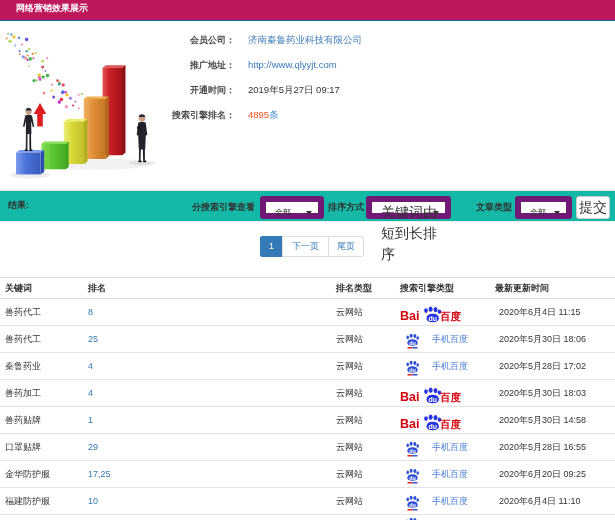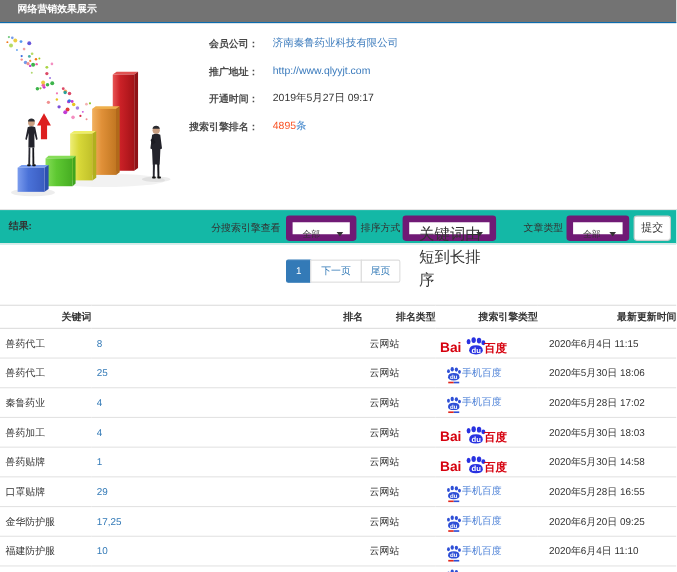--- a/index.html
+++ b/index.html
@@ -1,44 +1,44 @@
 <!DOCTYPE html>
 <html><head><meta charset="utf-8"><style>
 *{margin:0;padding:0;box-sizing:border-box}
 html,body{width:615px;height:520px;font-family:"Liberation Sans",sans-serif;background:#fff;overflow:hidden}
-.hdr{height:21px;background:#737373;border-bottom:1px solid #0c6cae;color:#fff;font-size:9px;font-weight:bold;line-height:17px;padding-left:16px}
+.hdr{height:21px;background:#be185d;border-bottom:1px solid #0c6cae;color:#fff;font-size:9px;font-weight:bold;line-height:17px;padding-left:16px}
 .top{position:relative;height:169px}
 .irow{position:absolute;left:0;width:460px;font-size:9px;height:12px;line-height:12px}
 .ilbl{position:absolute;left:0;width:235px;text-align:right;color:#4a4a4a;font-weight:bold}
 .ival{position:absolute;left:248px;color:#333;font-size:9.5px}
 a.blue{color:#3a7abc;text-decoration:none}
 .band{height:32px;background:#14b8a6;border-top:1px solid #e4e4e4;border-bottom:1px solid #eee;position:relative;font-size:9px}
 .band .res{position:absolute;left:8px;top:8px;font-weight:bold;color:#333}
-.blbl{position:absolute;top:10px;font-weight:normal;color:#333}
+.blbl{position:absolute;top:10px;font-weight:bold;color:#333}
 .sel{position:absolute;top:5px;height:23px;background:#fff;border:6px solid #701a75;border-radius:3px;font-size:8px;color:#333;line-height:21px}
 .sel .tx{position:absolute;left:9px;top:0}
 .sel .ar{position:absolute;right:6px;top:9px;width:0;height:0;border-left:3.5px solid transparent;border-right:3.5px solid transparent;border-top:4px solid #333}
-.btn{position:absolute;top:5px;left:576px;width:34px;height:23px;background:#fff;border:1px solid #ccc;border-radius:3px;font-size:10px;color:#333;text-align:center;line-height:21px}
+.btn{position:absolute;top:5px;left:576px;width:34px;height:23px;background:#fff;border:1px solid #ccc;border-radius:3px;font-size:14px;color:#333;text-align:center;line-height:21px}
 .pgwrap{height:55px;position:relative}
 .pg{position:absolute;top:14px;left:261px;height:21px;font-size:9px;line-height:19px}
 .pg span{float:left;height:21px;border:1px solid #ddd;background:#fff;color:#337ab7;padding:0 9px;margin-left:-1px}
 .pg .act{background:#337ab7;border-color:#337ab7;color:#fff;border-radius:2px 0 0 2px;padding:0 8px}
 .pg .last{border-radius:0 2px 2px 0}
 table{border-collapse:collapse;table-layout:fixed;width:615px;font-size:9px;color:#333}
-th{font-weight:bold;text-align:right;border-top:1px solid #ddd;border-bottom:1px solid #ddd;height:21px;padding:0}
+th{font-weight:bold;text-align:left;border-top:1px solid #ddd;border-bottom:1px solid #ddd;height:21px;padding:0}
 td{border-bottom:1px solid #e3e3e3;height:27px;padding:0;vertical-align:middle}
 .c1{width:83px;padding-left:5px}
 .c2{width:247px;padding-left:5px}
 .c3{width:66px;padding-left:6px}
 .c4{width:93px;padding-left:4px}
 .c5{width:126px;padding-left:10px}
 th.c5{padding-left:6px}
 td.c2{color:#337ab7}
 .bd{display:inline-block;vertical-align:middle;position:relative;top:2px}
-.mtx{color:#4a7fd6;vertical-align:middle;margin-left:0}
+.mtx{color:#4a7fd6;vertical-align:middle;margin-left:12px}
 </style></head>
 <body>
 <div class="hdr">网络营销效果展示</div>
 <div class="top">
   <svg width="180" height="160" viewBox="0 0 180 160" style="position:absolute;left:0;top:5px">
       <defs>
         <linearGradient id="gr" x1="0" y1="0" x2="1" y2="0">
           <stop offset="0" stop-color="#e85555"></stop>
           <stop offset="0.35" stop-color="#cb2127"></stop>
           <stop offset="1" stop-color="#a31217"></stop>

